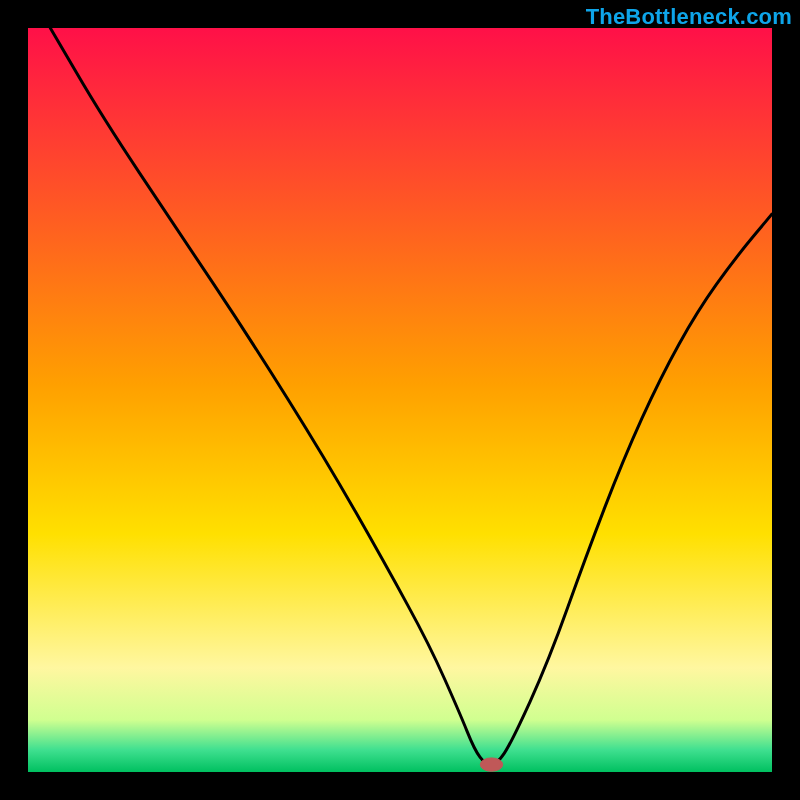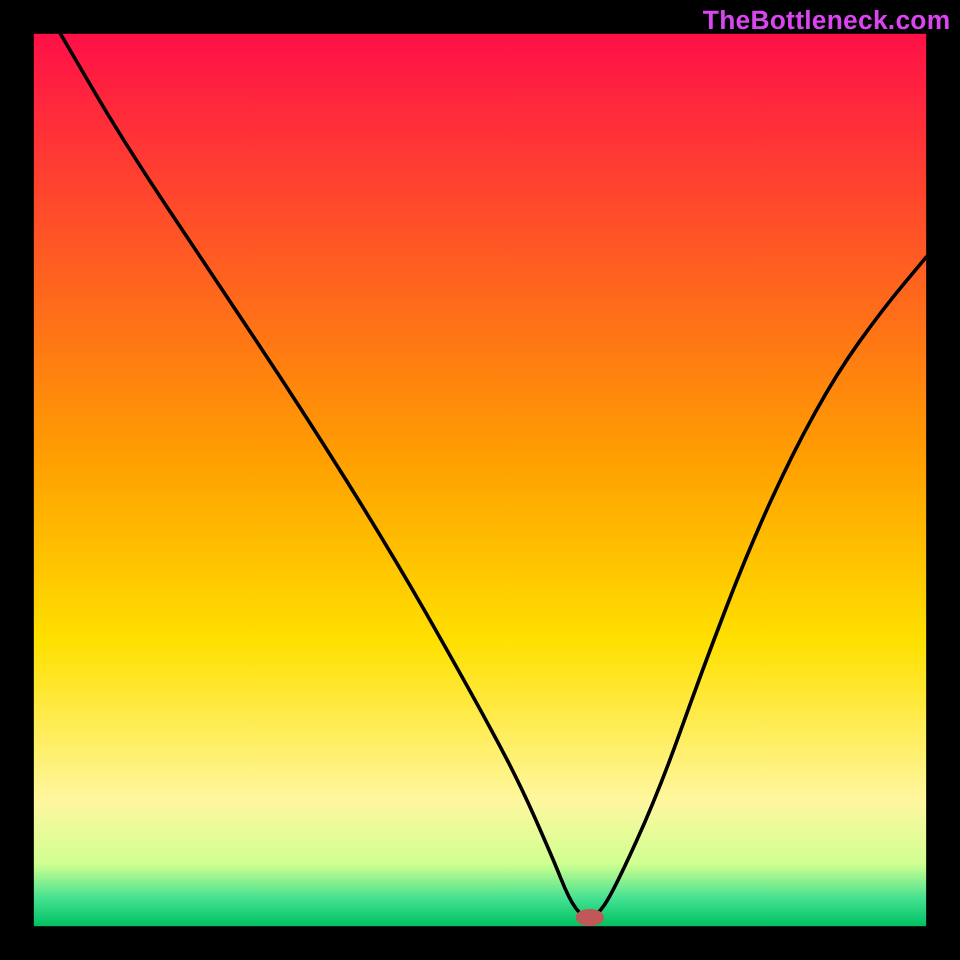--- a/index.html
+++ b/index.html
@@ -33,21 +33,21 @@
     height: 744px;
     display: block;
   }
   .watermark {
     position: absolute;
     top: 4px;
     right: 8px;
     font-family: Arial, Helvetica, sans-serif;
     font-size: 22px;
     font-weight: 600;
-    color: #d946ef;
+    color: #0ea5e9;
     letter-spacing: 0.2px;
     user-select: none;
   }
 </style>
 </head>
 <body>
 
 <div class="frame">
   <div class="plot-wrap">
     <svg class="plot" viewBox="0 0 744 744" preserveAspectRatio="none">

